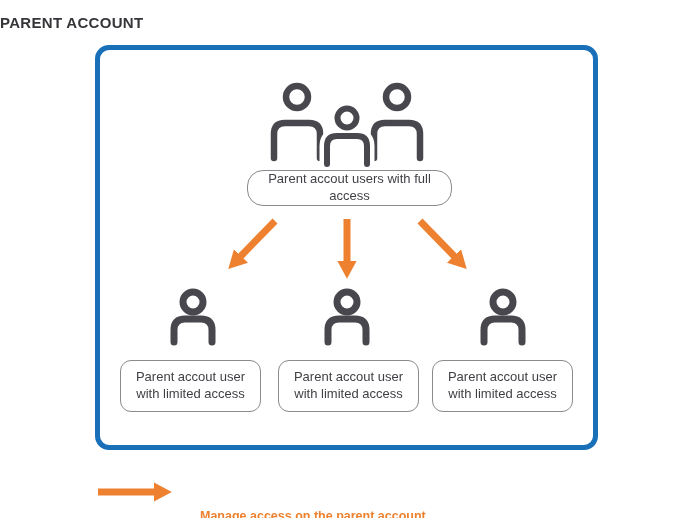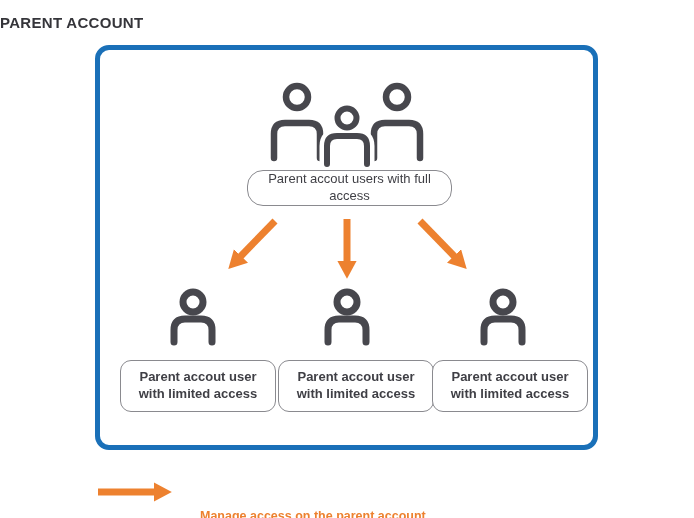--- a/index.html
+++ b/index.html
@@ -24,21 +24,21 @@
     background:#ffffff;
   }
   .icon{position:absolute;}
   .pill{
     position:absolute;box-sizing:border-box;
     border:1.5px solid var(--label-border);border-radius:11px;background:#fff;
     display:flex;align-items:center;justify-content:center;text-align:center;
     font-size:13px;line-height:1.3;color:var(--text-dark);
   }
   .pill-full{left:247px;top:170px;width:205px;height:36px;padding:0 10px;border-radius:16px;}
-  .pill-limited{top:360px;width:156px;height:52px;padding:2px 8px;font-weight:bold;}
+  .pill-limited{top:360px;width:141px;height:52px;padding:2px 8px;}
   .pill-limited.p0{left:120px;}
   .pill-limited.p1{left:278px;}
   .pill-limited.p2{left:432px;}
   .stroke-dark{stroke:var(--icon-gray);fill:none;}
   .halo{stroke:#ffffff;fill:none;}
   .arrow-line{stroke:var(--arrow-orange);fill:none;}
   .arrow-head{fill:var(--arrow-orange);}
   .legend-text{
     position:absolute;left:200px;top:485px;
     font-size:12.5px;font-weight:700;color:var(--arrow-orange);margin-top:24px;

